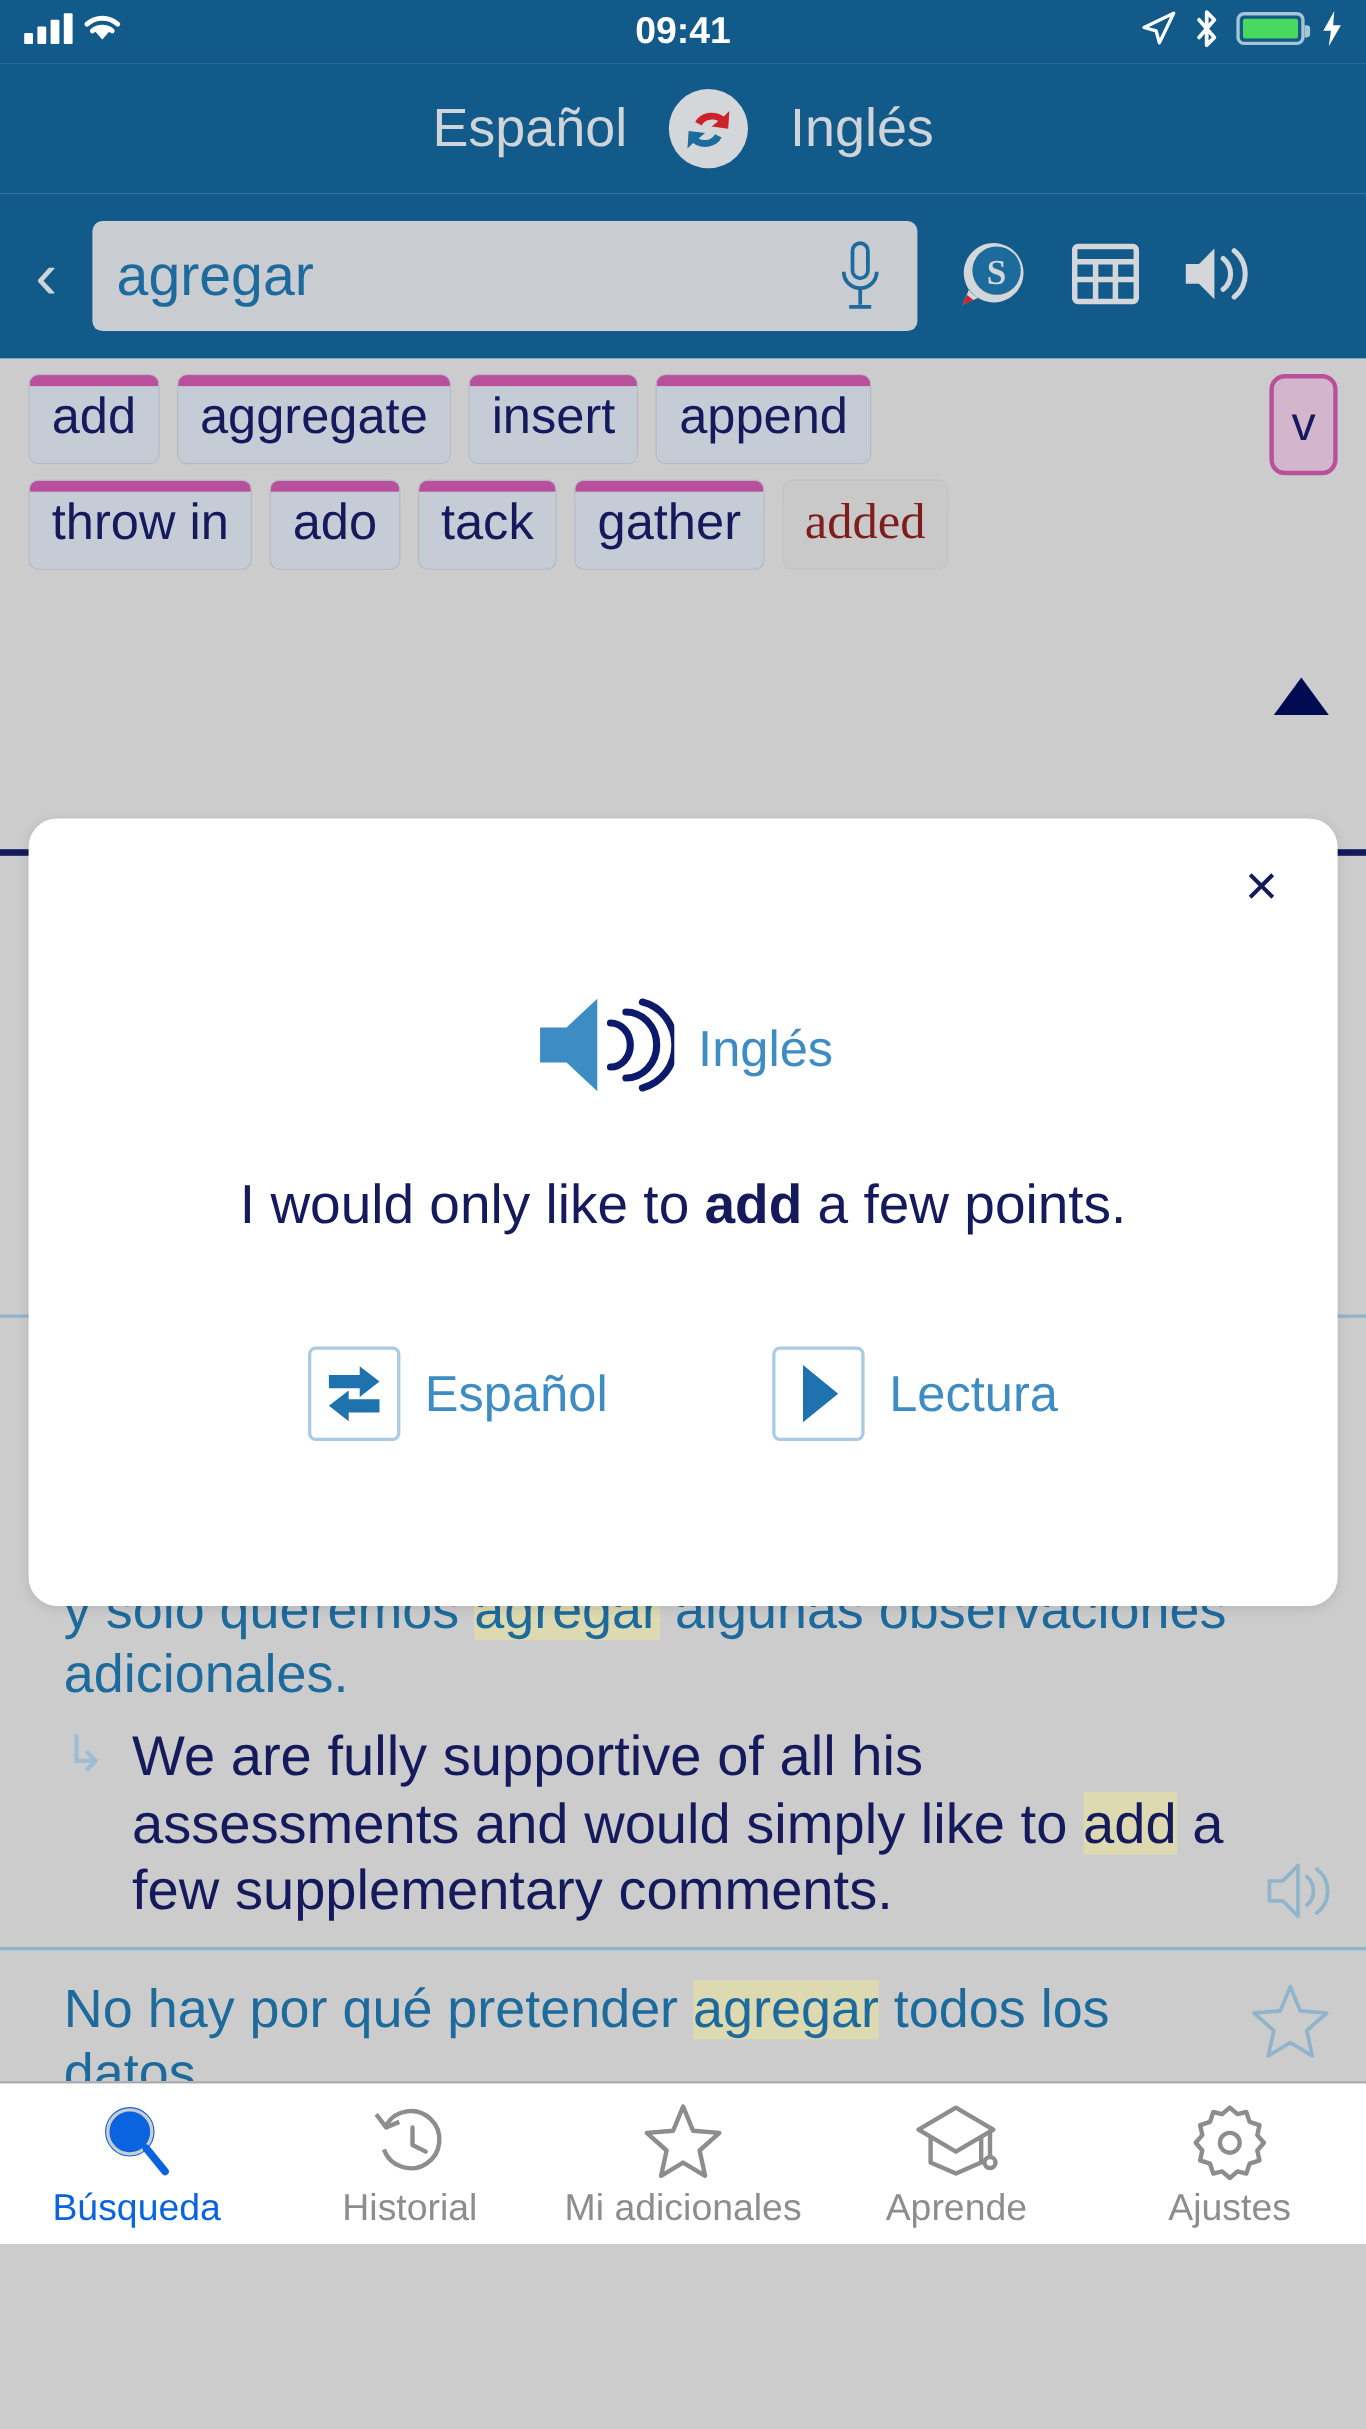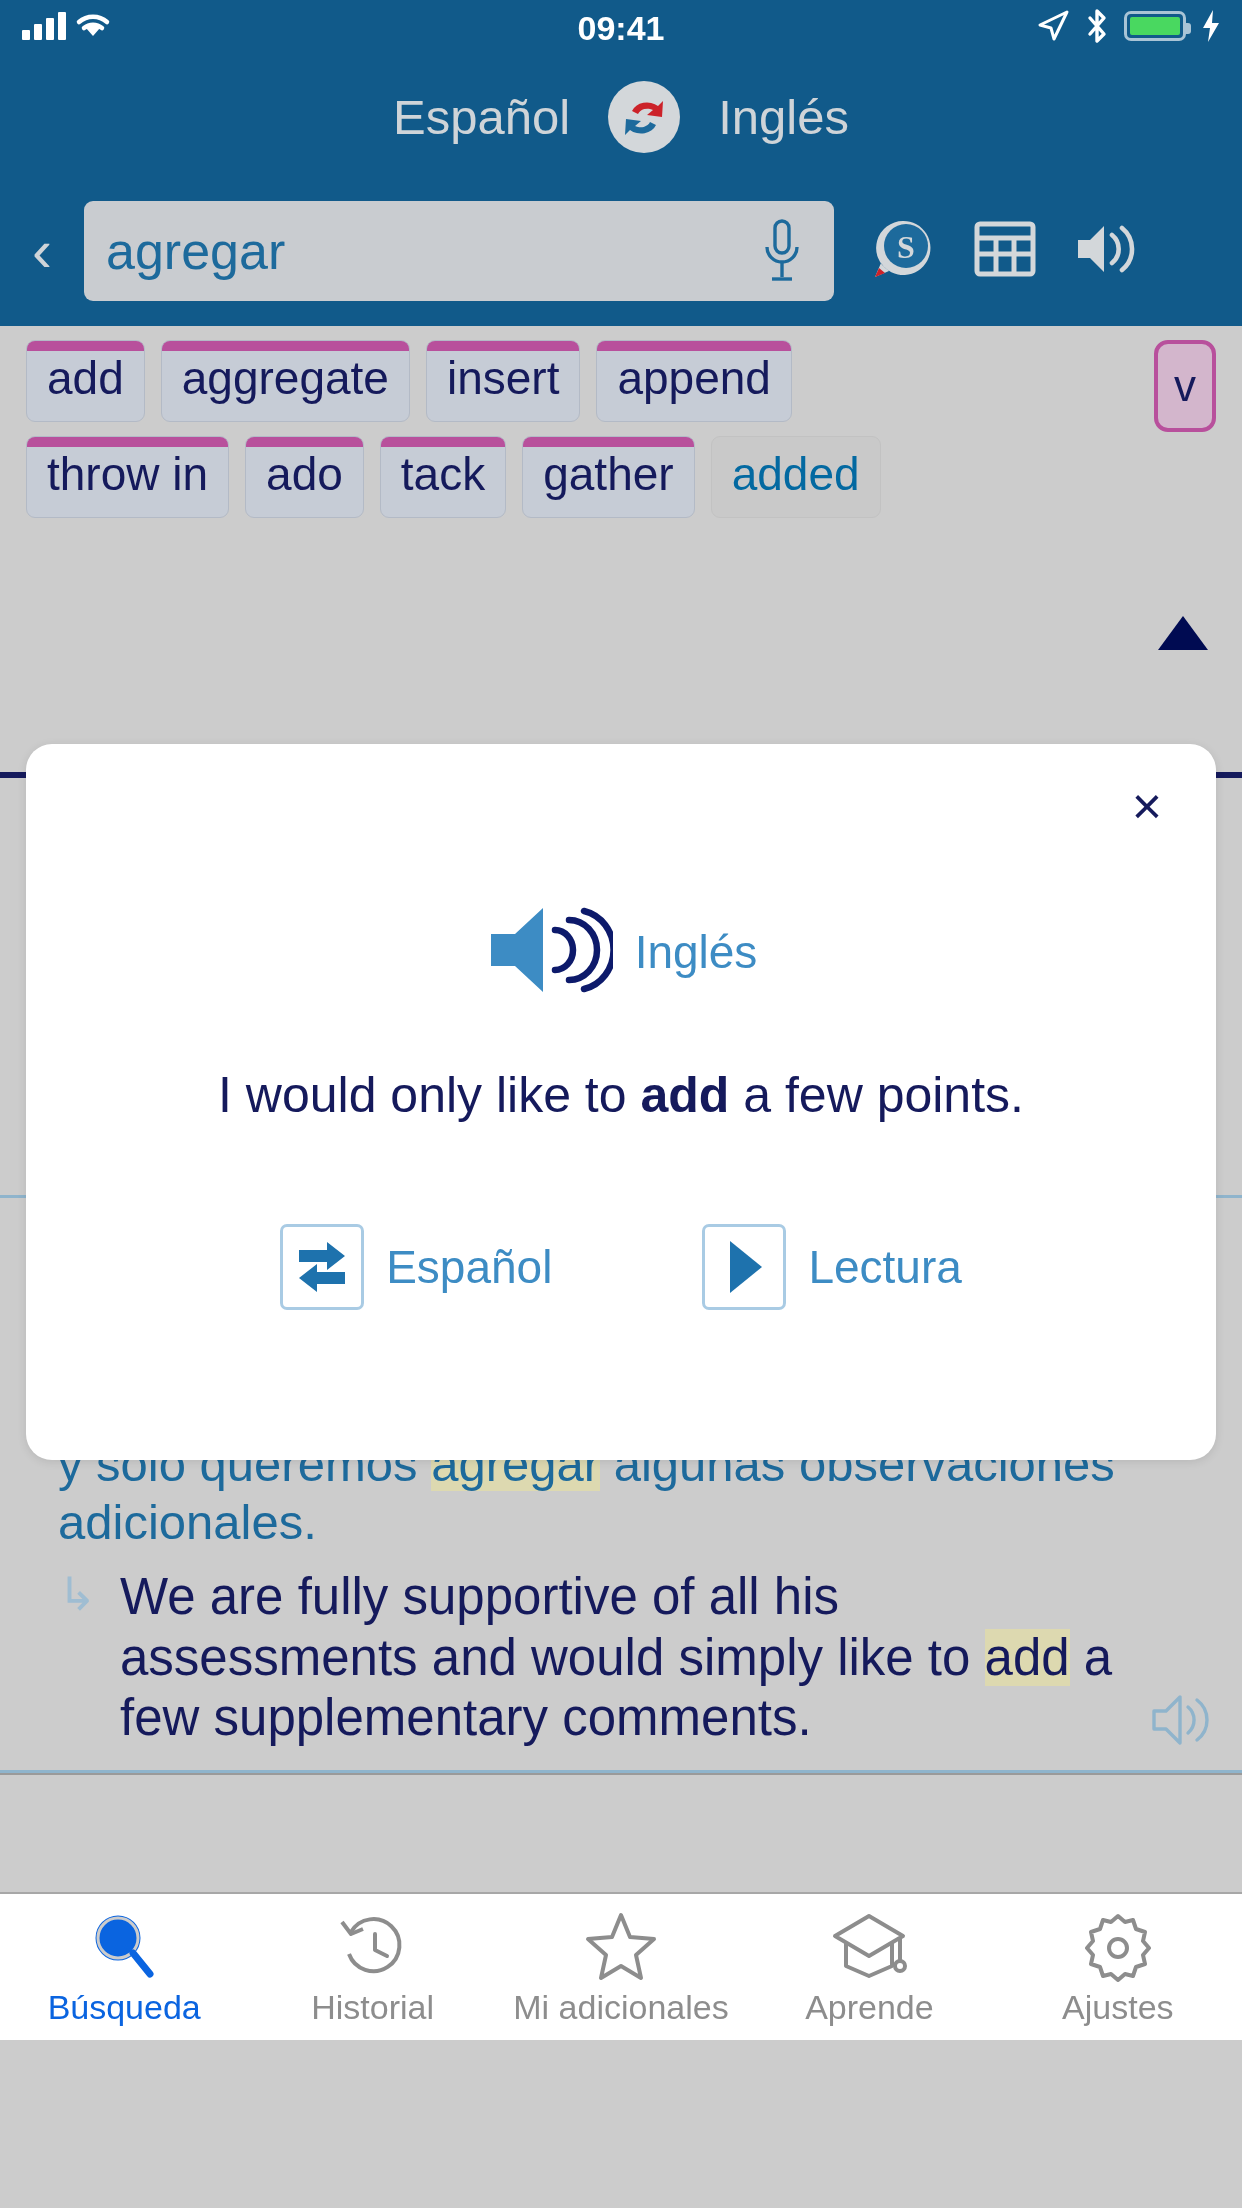--- a/index.html
+++ b/index.html
@@ -77,21 +77,21 @@
   .chiprow { display: flex; gap: 16px; margin-bottom: 14px; align-items: flex-start; }
   .chip {
     background: #c6ccd6; border: 1px solid #b3bac6; border-radius: 9px;
     color: #151a5c; font-size: 46px; padding: 14px 20px 20px 20px;
     position: relative; overflow: hidden; line-height: 1;
   }
   .chip.primary::before {
     content: ""; position: absolute; top: 0; left: 0; right: 0; height: 10px;
     background: #b8509c;
   }
-  .chip.secondary { background: #c9c9c9; border-color: #c2c2c2; color: #0369a1; }
+  .chip.secondary { background: #c9c9c9; border-color: #c2c2c2; color: #7f1d1d; font-family: Liberation Serif, serif; }
   .chip.more {
     background: #c6ccd6; border: 3px solid #151a5c; color: #2b6f99;
     padding: 14px 22px 20px 22px;
   }
   .pos-badge {
     position: absolute; right: 26px; top: 14px;
     width: 62px; height: 92px; border: 4px solid #b8509c; border-radius: 14px;
     background: #d3b6cc; color: #151a5c; font-size: 44px;
     display: flex; align-items: center; justify-content: center;
   }
@@ -298,20 +298,30 @@
           <svg width="64" height="56" viewBox="0 0 64 56">
             <path d="M4 19 L16 19 L30 5 L30 51 L16 37 L4 37 Z" fill="none" stroke="#8fb4cc" stroke-width="3.4" stroke-linejoin="round"></path>
             <path d="M38 15 a17 17 0 0 1 0 26" fill="none" stroke="#8fb4cc" stroke-width="3.4" stroke-linecap="round"></path>
             <path d="M47 8 a25 25 0 0 1 0 40" fill="none" stroke="#8fb4cc" stroke-width="3.4" stroke-linecap="round"></path>
           </svg>
         </span>
       </div>
 
       <div class="ex-sep"></div>
 
+      <div class="example">
+        <div class="ex-src">
+          <span>No hay por qué pretender </span><span class="hl">agregar</span><span> todos los datos.</span>
+        </div>
+        <span class="star">
+          <svg width="74" height="72" viewBox="0 0 74 72">
+            <path d="M37 5 L46 27 L70 29 L52 45 L57 68 L37 56 L17 68 L22 45 L4 29 L28 27 Z" fill="none" stroke="#8fb4cc" stroke-width="3.4" stroke-linejoin="round"></path>
+          </svg>
+        </span>
+      </div>
 
       <div class="ex-sep-grey"></div>
     </div>
   </div>
 
   <div class="modal-layer">
     <div class="modal">
       <div class="modal-close">×</div>
 
       <div class="modal-lang">

